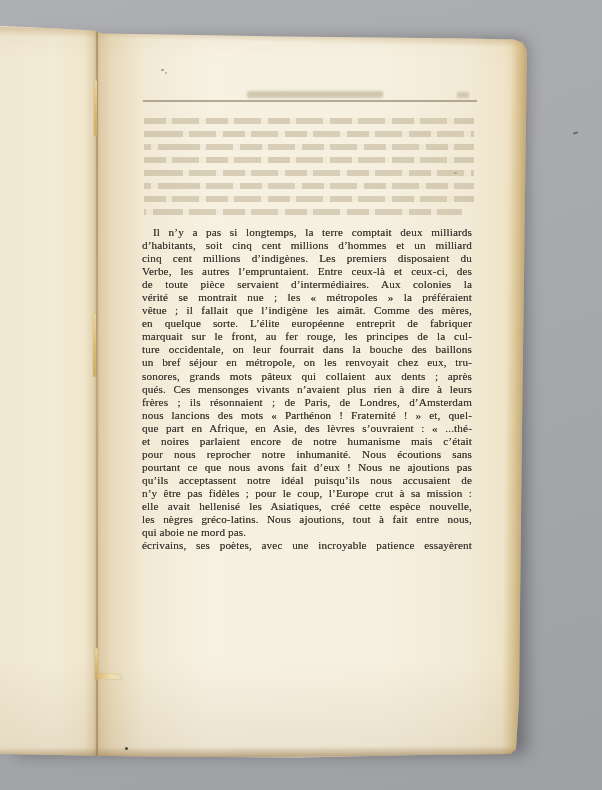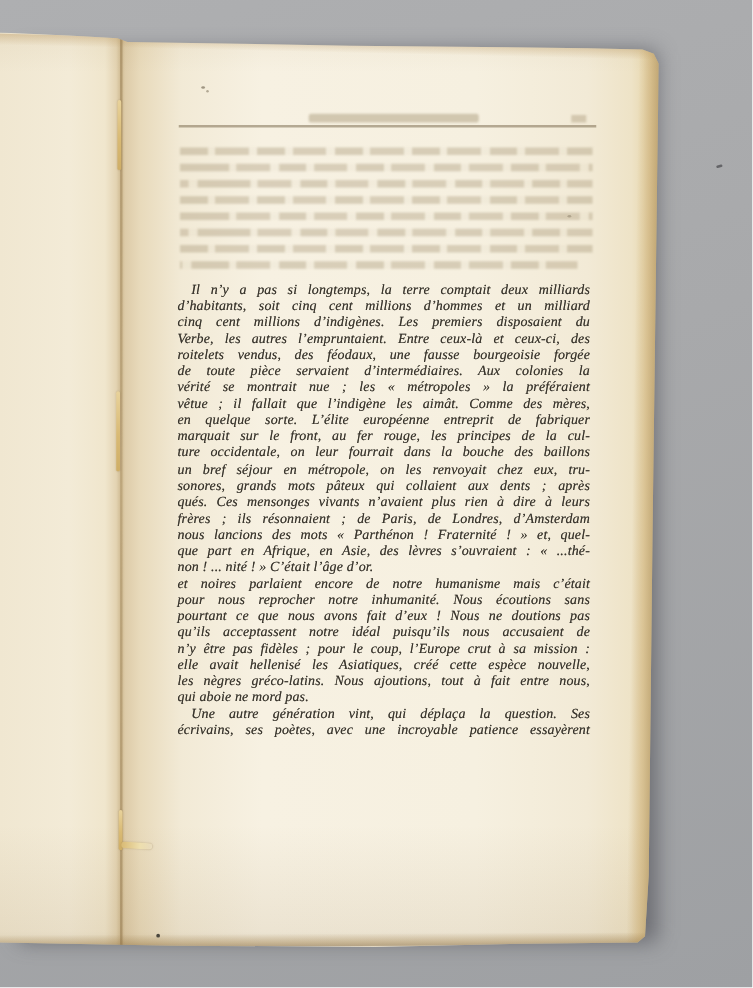--- a/index.html
+++ b/index.html
@@ -61,21 +61,21 @@
   .ghost-rule{position:absolute;left:143px;top:100px;width:334px;height:1.6px;
      background:rgba(125,110,82,.55);}
   .ghost-line{position:absolute;left:144px;width:330px;height:6px;filter:blur(.7px);
      background:repeating-linear-gradient(90deg,
         rgba(172,156,124,.42) 0 22px,rgba(172,156,124,.06) 22px 28px,
         rgba(172,156,124,.40) 28px 55px,rgba(172,156,124,.05) 55px 62px);}
 
   
   .page-text{position:absolute;left:142px;top:226px;width:330px;
      font-size:11.2px;line-height:13.05px;color:#39352d;letter-spacing:.12px;
-     text-shadow:0 0 .3px rgba(42,38,30,.65);font-style:italic;}
+     text-shadow:0 0 .3px rgba(42,38,30,.65);}
   .line{text-align:justify;text-align-last:justify;white-space:normal;}
   .line.endline{text-align-last:left;}
   .line.indent{text-indent:11px;}
 
   
   .speck{position:absolute;border-radius:50%;}
   .speck-a{left:161px;top:69px;width:3px;height:2px;background:rgba(138,128,108,.8);}
   .speck-b{left:165px;top:72px;width:2px;height:2px;background:rgba(150,140,118,.7);}
   .speck-c{left:454px;top:172px;width:3px;height:2px;background:rgba(150,138,115,.6);}
   .speck-d{left:125px;top:747px;width:3px;height:3px;background:#4a463c;}
@@ -113,43 +113,40 @@
         <div class="ghost-line" style="top: 183px; background-position-x: 34px;"></div>
         <div class="ghost-line" style="top: 196px; background-position-x: 0px;"></div>
         <div class="ghost-line" style="top: 209px; background-position-x: 17px; width: 318px;"></div>
       </div>
 
     <div class="page-text">
         <div class="line indent">Il n’y a pas si longtemps, la terre comptait deux milliards</div>
         <div class="line">d’habitants, soit cinq cent millions d’hommes et un milliard</div>
         <div class="line">cinq cent millions d’indigènes. Les premiers disposaient du</div>
         <div class="line">Verbe, les autres l’empruntaient. Entre ceux-là et ceux-ci, des</div>
-        <div class="line">roitelets vendus, des féodaux, une fausse bourgeoisie forgée</div>
         <div class="line">de toute pièce servaient d’intermédiaires. Aux colonies la</div>
         <div class="line">vérité se montrait nue ; les « métropoles » la préféraient</div>
         <div class="line">vêtue ; il fallait que l’indigène les aimât. Comme des mères,</div>
         <div class="line">en quelque sorte. L’élite européenne entreprit de fabriquer</div>
         <div class="line">marquait sur le front, au fer rouge, les principes de la cul-</div>
         <div class="line">ture occidentale, on leur fourrait dans la bouche des baillons</div>
         <div class="line">un bref séjour en métropole, on les renvoyait chez eux, tru-</div>
         <div class="line">sonores, grands mots pâteux qui collaient aux dents ; après</div>
         <div class="line">qués. Ces mensonges vivants n’avaient plus rien à dire à leurs</div>
         <div class="line">frères ; ils résonnaient ; de Paris, de Londres, d’Amsterdam</div>
         <div class="line">nous lancions des mots « Parthénon ! Fraternité ! » et, quel-</div>
         <div class="line">que part en Afrique, en Asie, des lèvres s’ouvraient : « ...thé-</div>
-        <div class="line endline">non ! ... nité ! » C’était l’âge d’or.</div>
         <div class="line">et noires parlaient encore de notre humanisme mais c’était</div>
         <div class="line">pour nous reprocher notre inhumanité. Nous écoutions sans</div>
-        <div class="line">pourtant ce que nous avons fait d’eux ! Nous ne doutions pas</div>
+        <div class="line">pourtant ce que nous avons fait d’eux ! Nous ne ajoutions pas</div>
         <div class="line">qu’ils acceptassent notre idéal puisqu’ils nous accusaient de</div>
         <div class="line">n’y être pas fidèles ; pour le coup, l’Europe crut à sa mission :</div>
         <div class="line">elle avait hellenisé les Asiatiques, créé cette espèce nouvelle,</div>
         <div class="line">les nègres gréco-latins. Nous ajoutions, tout à fait entre nous,</div>
         <div class="line endline">qui aboie ne mord pas.</div>
-        <div class="line indent">Une autre génération vint, qui déplaça la question. Ses</div>
         <div class="line">écrivains, ses poètes, avec une incroyable patience essayèrent</div>
       </div>
 
     <div class="speck speck-a"></div>
     <div class="speck speck-b"></div>
     <div class="speck speck-c"></div>
     <div class="speck speck-d"></div>
   </div>
 </div>
 

